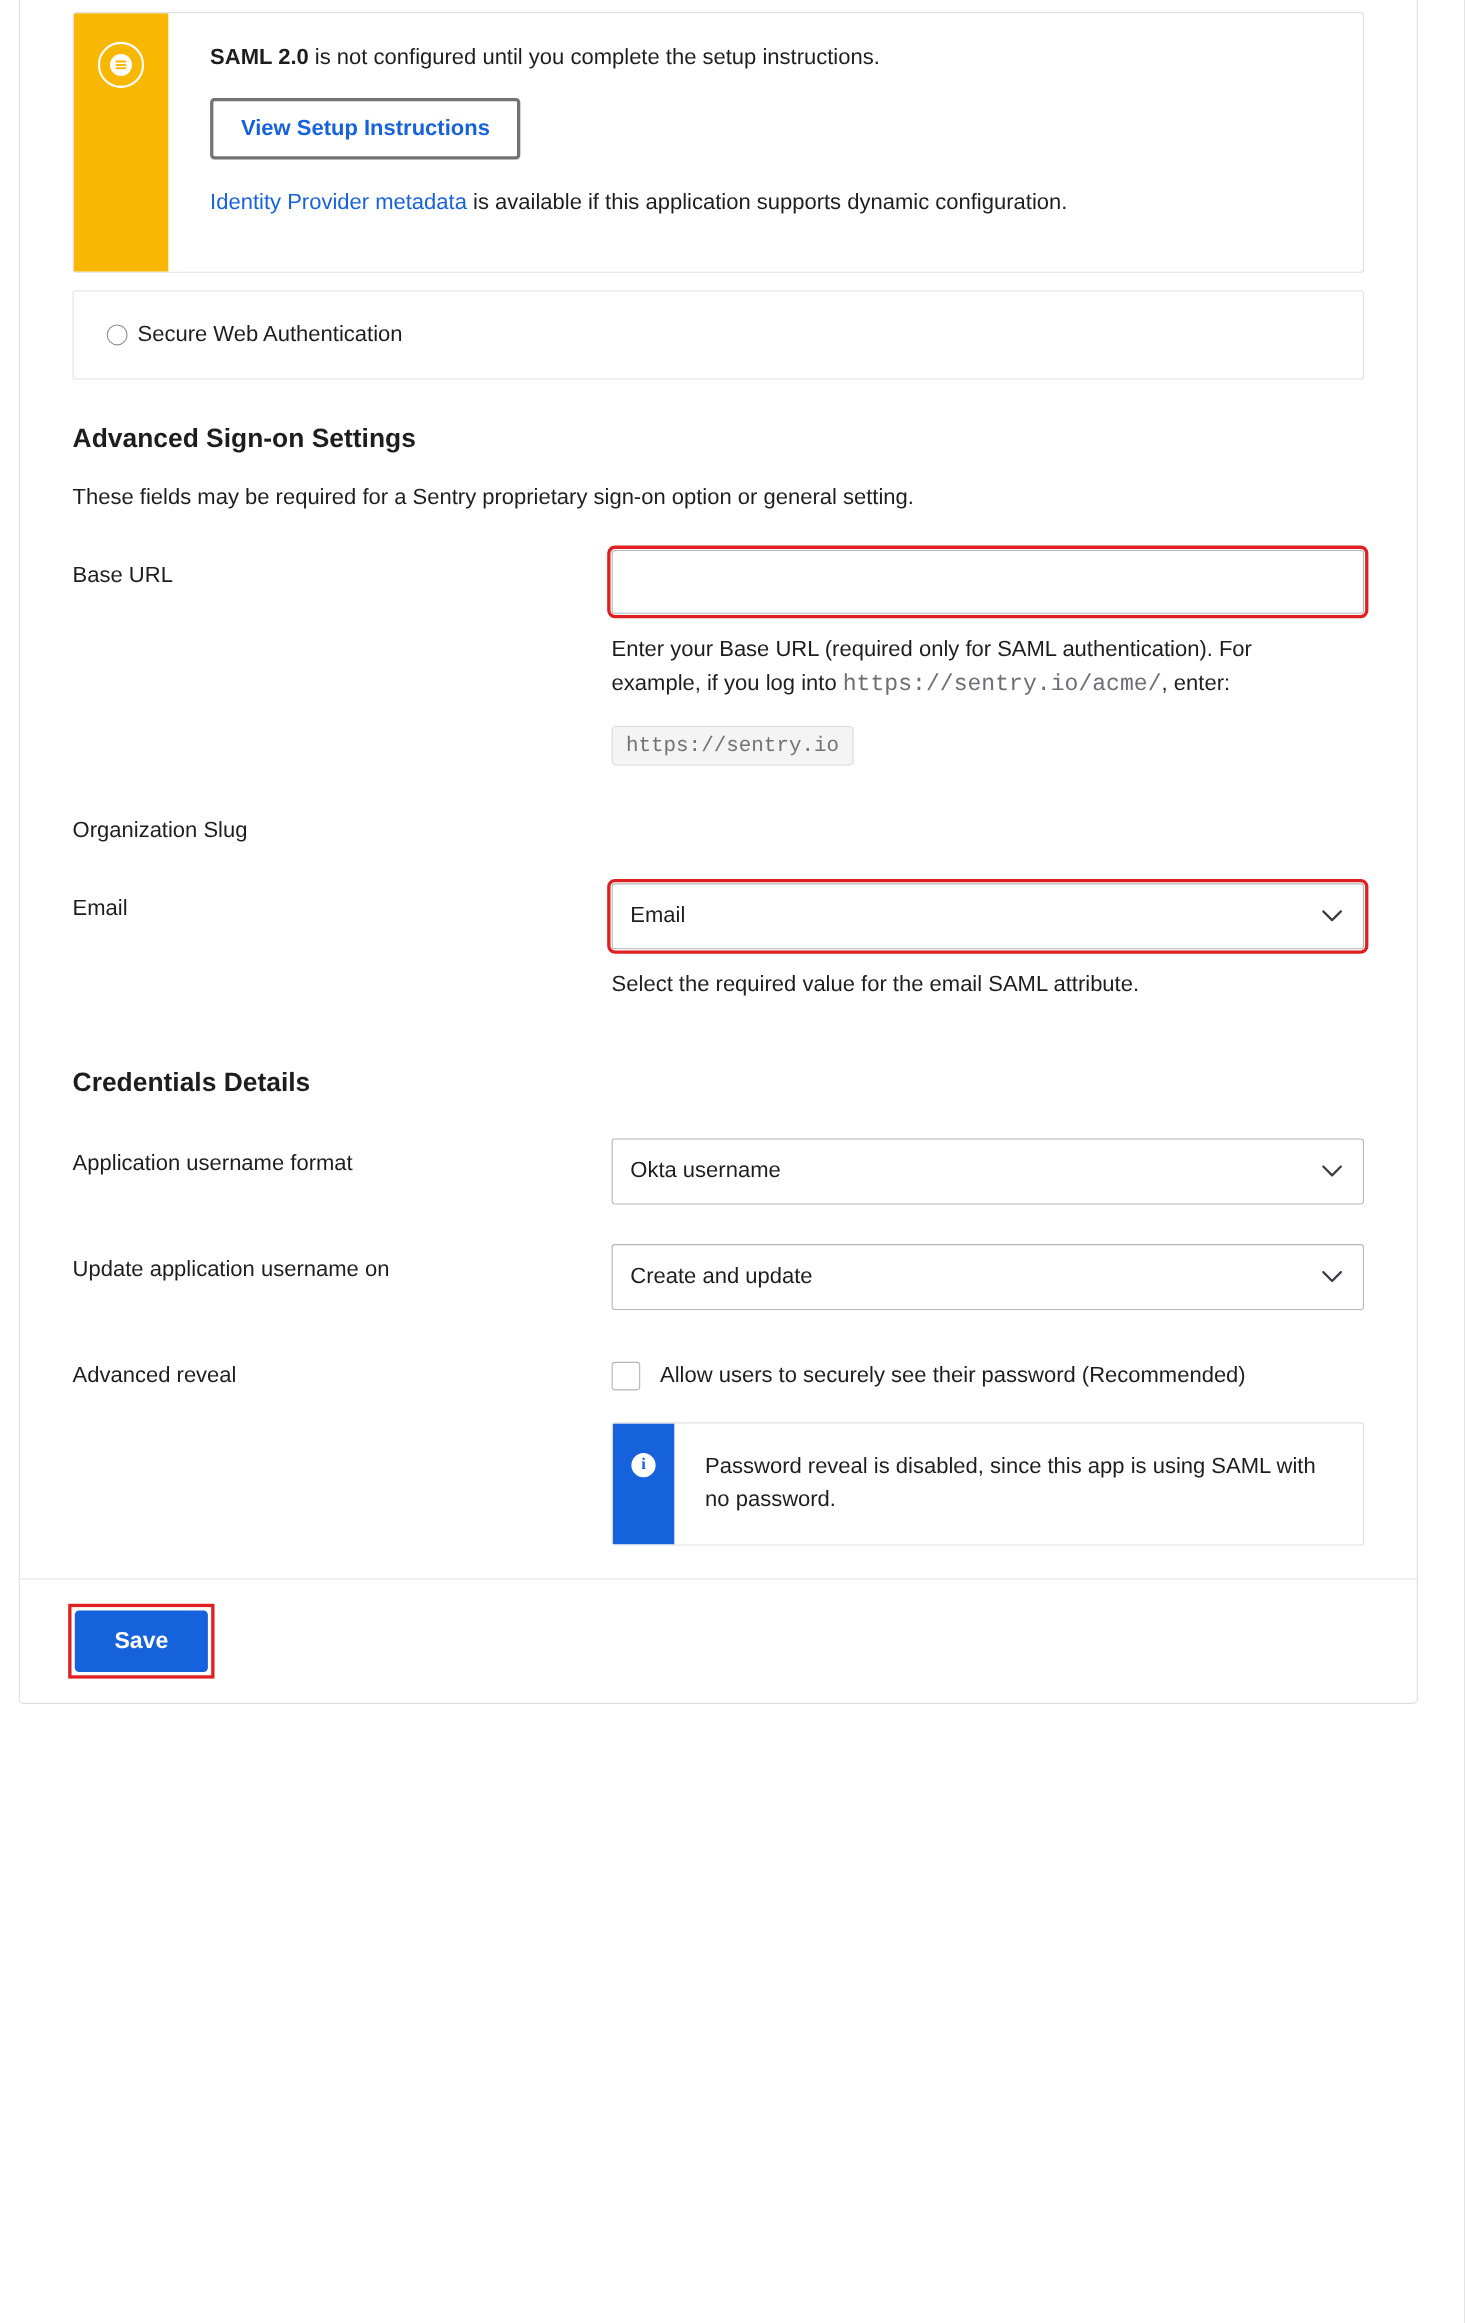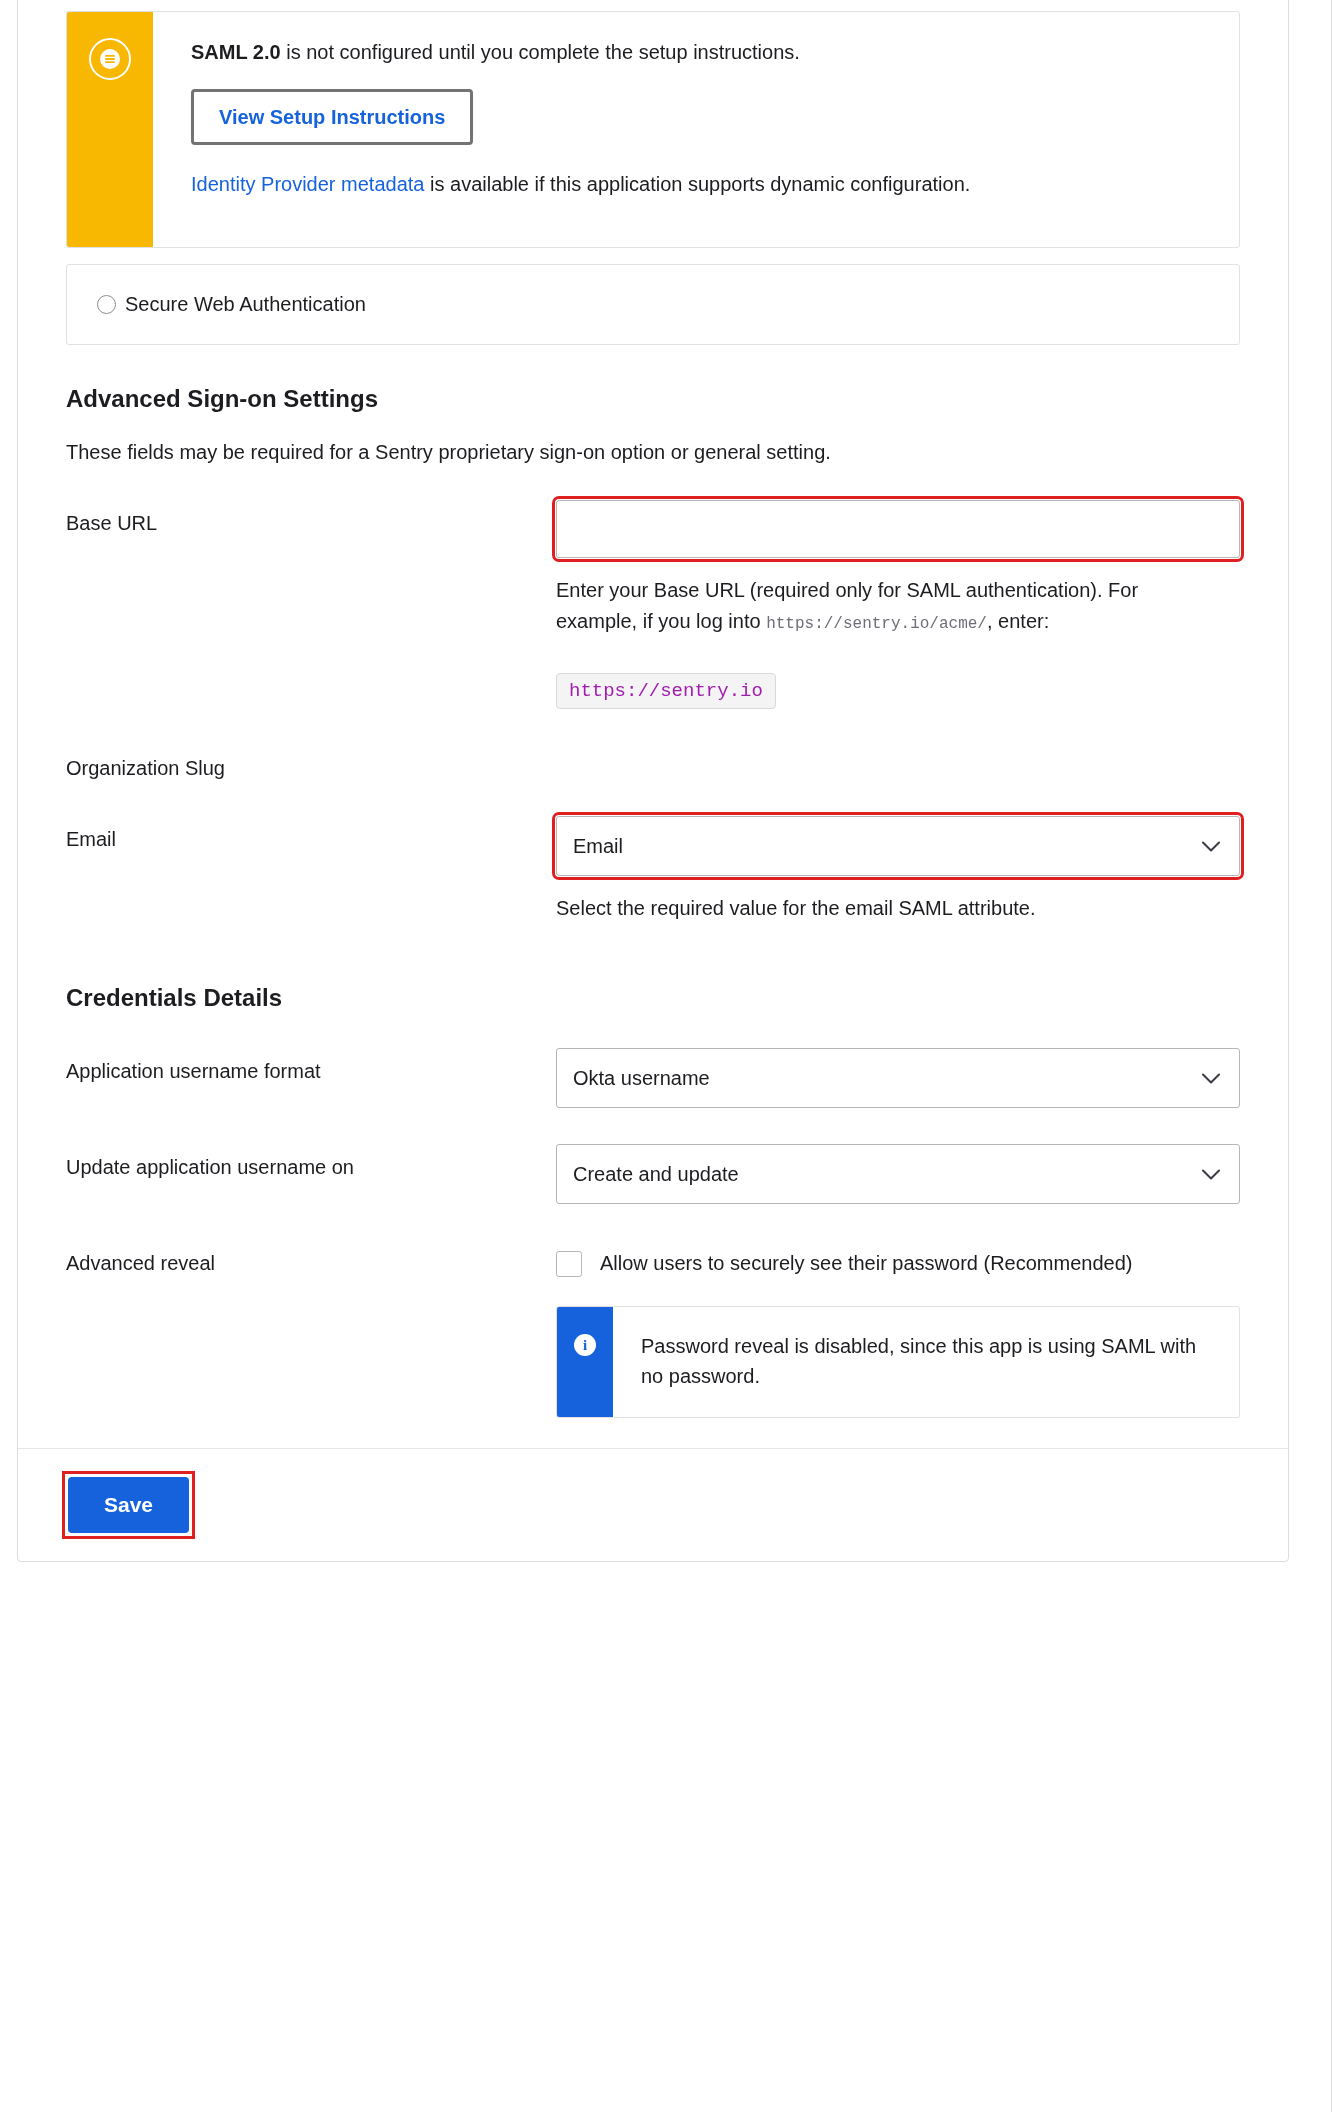--- a/index.html
+++ b/index.html
@@ -165,32 +165,31 @@
   .help-text {
     font-size: 20px;
     line-height: 1.55;
     margin-top: 17px;
     color: #1d1d21;
     max-width: 640px;
   }
   .mono {
     font-family: "Liberation Mono", monospace;
     color: #6e6e78;
-    font-size: 16px;
+    font-size: 21px;
   }
   .code-chip {
     display: inline-block;
-    margin-top: 16px;
     background: #f4f4f4;
     border: 1px solid #d9d9d9;
     border-radius: 4px;
     padding: 6px 12px;
     font-family: "Liberation Mono", monospace;
     font-size: 19px;
-    color: #a21caf;
+    color: #737373;
   }
 
   
   .select {
     position: relative;
     width: 100%;
     height: 60px;
     box-sizing: border-box;
     border: 1px solid #b7b7b7;
     border-radius: 3px;

